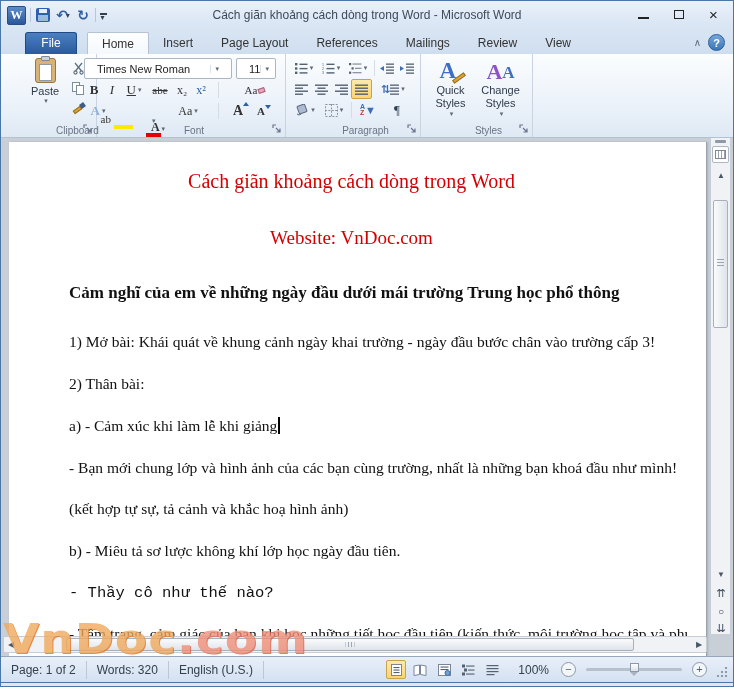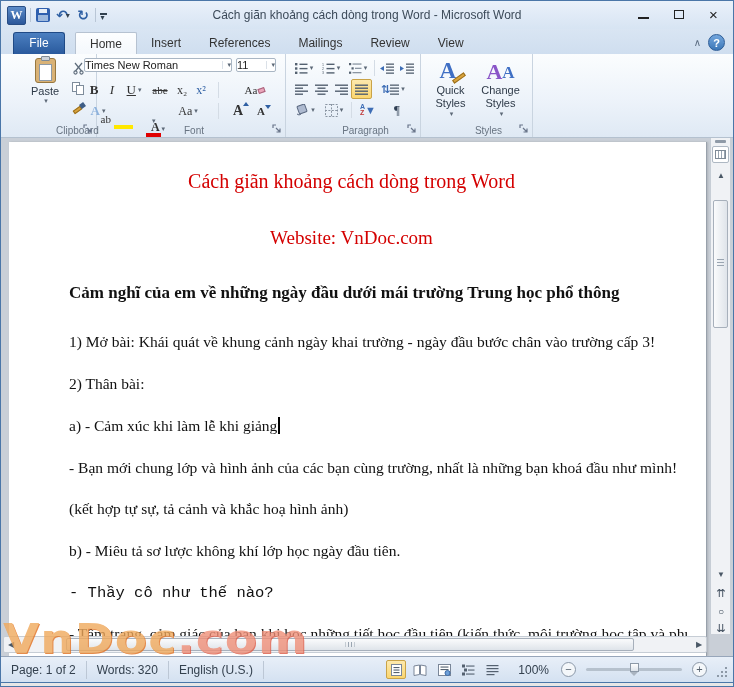--- a/index.html
+++ b/index.html
@@ -26,21 +26,21 @@
   .qat-menu .bar { width:7px; height:1.5px; background:#33414f; margin-bottom:1px; }
   .title-text { position:absolute; left:0; right:0; text-align:center; font-size:12px; color:#3c4a59; }
   .winbtns { position:absolute; right:5px; top:4px; display:flex; gap:6px; z-index:2; }
   .winbtn { width:29px; height:19px; display:flex; align-items:center; justify-content:center; color:#222; font-size:12px; }
   .ic-min { width:11px; height:2px; background:#222; margin-top:7px; }
   .ic-max { width:10px; height:9px; border:1.5px solid #222; }
 
   
   .tabrow { position:absolute; top:28px; left:0; right:0; height:25px; display:flex; align-items:flex-end;
     background:linear-gradient(#d9e5f3,#cfdeef); }
-  .file-tab { margin-left:12px; width:52px; height:22px; text-align:center; line-height:21px;
+  .file-tab { margin-left:24px; width:52px; height:22px; text-align:center; line-height:21px;
     color:#fff; font-size:12px; border-radius:3px 3px 0 0; border:1px solid #1f4a86; border-bottom:none;
     background:linear-gradient(#4b7fc0,#2a5a9d); }
   .tab { height:22px; line-height:22px; padding:0 14px; font-size:12px; color:#333; border-radius:2px 2px 0 0; }
   .tab.active { background:linear-gradient(#fdfeff,#f4f8fc); border:1px solid #b6c2d1; border-bottom:none; }
   .tabrow-right { margin-left:auto; display:flex; align-items:center; gap:7px; padding:0 8px 3px 0; }
   .collapse-btn { font-size:10px; color:#5a6b80; }
   .help-btn { width:17px; height:17px; border-radius:50%; border:1px solid #2d5c96; color:#fff; font-weight:bold;
     font-size:11px; display:flex; align-items:center; justify-content:center;
     background:linear-gradient(#74a7de,#3c77b7); }
 
@@ -64,22 +64,22 @@
   .pi-clip  { position:absolute; top:-2px; left:6px; width:9px; height:5px; background:#ccd2d9; border:1px solid #7e8a96; border-radius:1px; }
   .pi-page  { position:absolute; left:4px; top:6px; width:13px; height:17px; background:#fff; border:1px solid #8d99a6; }
   .copy-icon { position:relative; width:13px; height:13px; }
   .copy-icon i { position:absolute; width:8px; height:10px; background:#fff; border:1px solid #7e8c9b; }
   .copy-icon i:first-child { left:0; top:0; } .copy-icon i:last-child { left:4px; top:3px; }
   .fp-icon { position:relative; width:13px; height:13px; }
   .fp-icon .handle { position:absolute; left:1px; top:6px; width:9px; height:4px; background:#d9a33c; border:1px solid #9a7020; transform:rotate(-35deg); }
   .fp-icon .tip { position:absolute; right:0; top:1px; width:5px; height:5px; background:#3e5d86; transform:rotate(-35deg); }
 
   
-  .combo { position:absolute; height:14px; background:#fff; border:1px solid #a9b6c4; border-radius:2px;
-    display:flex; align-items:center; font-size:11px; color:#222; padding:0 0; }
+  .combo { position:absolute; height:21px; background:#fff; border:1px solid #a9b6c4; border-radius:2px;
+    display:flex; align-items:center; font-size:11px; color:#222; padding:0 12px; }
   .combo .arr { margin-left:auto; font-size:7px; color:#5d6977; padding-left:4px; border-left:1px solid #dbe1e8; }
   .fx-a { color:#8db2dd; font-weight:bold; font-size:13px; }
   .bar-under { position:relative; }
   .bar-under .b { position:absolute; left:1px; right:1px; bottom:1px; height:4px; }
   .eraser { display:inline-block; width:7px; height:5px; background:#eaa6ba; border:1px solid #a8637d; transform:rotate(-20deg); margin-left:1px; }
   .grow-mark { position:absolute; top:0; right:0; width:0; height:0; border-left:3px solid transparent; border-right:3px solid transparent; }
 
   
   .pm-active { background:linear-gradient(#fde9ad,#fbd66f); border:1px solid #c9a348; }
 
@@ -188,20 +188,21 @@
           <span style="font-size:15px;">×</span>
         </div>
     </div>
   </div>
 
   <div class="tabrow">
     <div class="file-tab">File</div>
     <div style="width:10px"></div>
     <div class="tab active">Home</div>
     <div class="tab">Insert</div>
+    <div class="tab">Page Layout</div>
     <div class="tab">References</div>
     <div class="tab">Mailings</div>
     <div class="tab">Review</div>
     <div class="tab">View</div>
     <div class="tabrow-right">
       <span class="collapse-btn">∧</span>
       <span class="help-btn">?</span>
     </div>
   </div>
 

